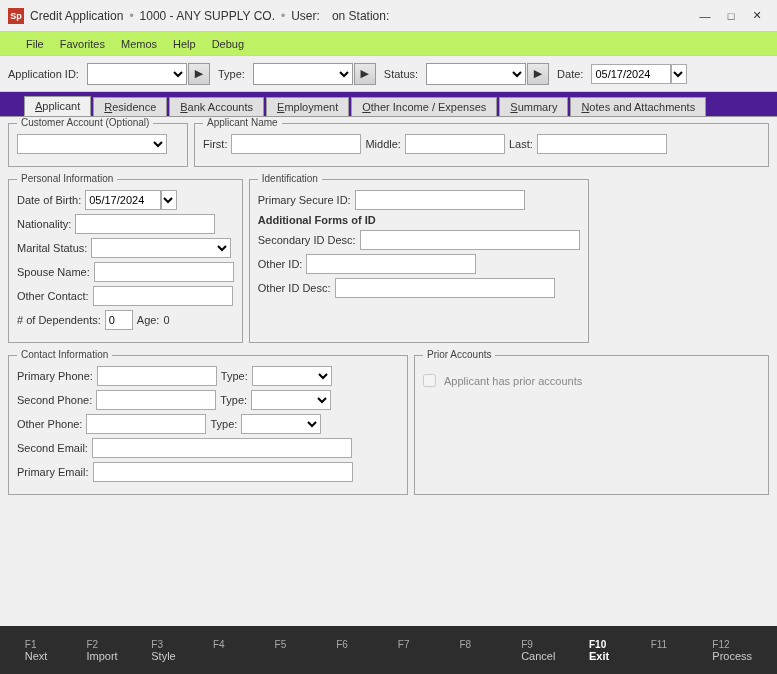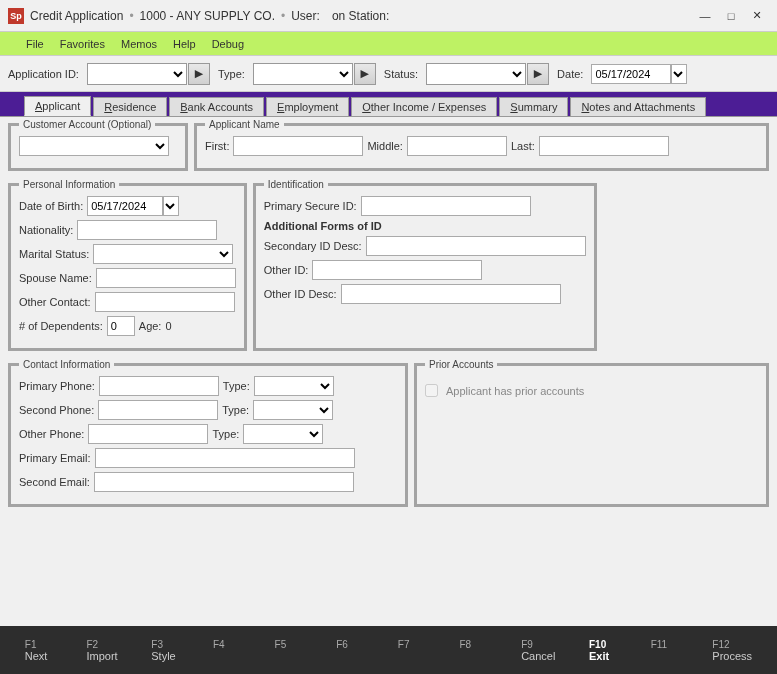--- a/index.html
+++ b/index.html
@@ -146,21 +146,21 @@
     
     .main-content {
       background: #f0f0f0;
       padding: 6px 8px;
       height: calc(674px - 32px - 24px - 36px - 30px - 48px);
       overflow: hidden;
     }
 
     
     .fieldset-group {
-      border: 3px solid #a3a3a3;
+      border: 1px solid #a3a3a3;
       background: #f0f0f0;
       margin-bottom: 6px;
       padding: 6px 8px 8px 8px;
       position: relative;
     }
     .fieldset-legend {
       font-size: 10px;
       color: #444;
       background: #f0f0f0;
       padding: 0 4px;
@@ -453,25 +453,25 @@
       </div>
       <div class="form-row">
         <span class="form-label">Other Phone:</span>
         <input type="text" class="form-input" style="width: 120px;">
         <span class="form-label">Type:</span>
         <select class="form-select" style="width:80px;">
           <option></option><option>Home</option><option>Work</option><option>Cell</option><option>Other</option>
         </select>
       </div>
       <div class="form-row">
+        <span class="form-label">Second Email:</span>
+        <input type="text" class="form-input" style="width: 260px;">
+      </div>
+      <div class="form-row">
         <span class="form-label">Primary Email:</span>
-        <input type="text" class="form-input" style="width: 260px;">
-      </div>
-      <div class="form-row">
-        <span class="form-label">Second Email:</span>
         <input type="text" class="form-input" style="width: 260px;">
       </div>
     </div>
 
     <div class="fieldset-group prior-accounts-box" style="padding-top:18px;">
       <span class="fieldset-legend">Prior Accounts</span>
       <div class="form-row" style="align-items:center; color:#888;">
         <input type="checkbox" disabled="" style="margin-right: 4px;">
         <span style="color:#888;">Applicant has prior accounts</span>
       </div>

